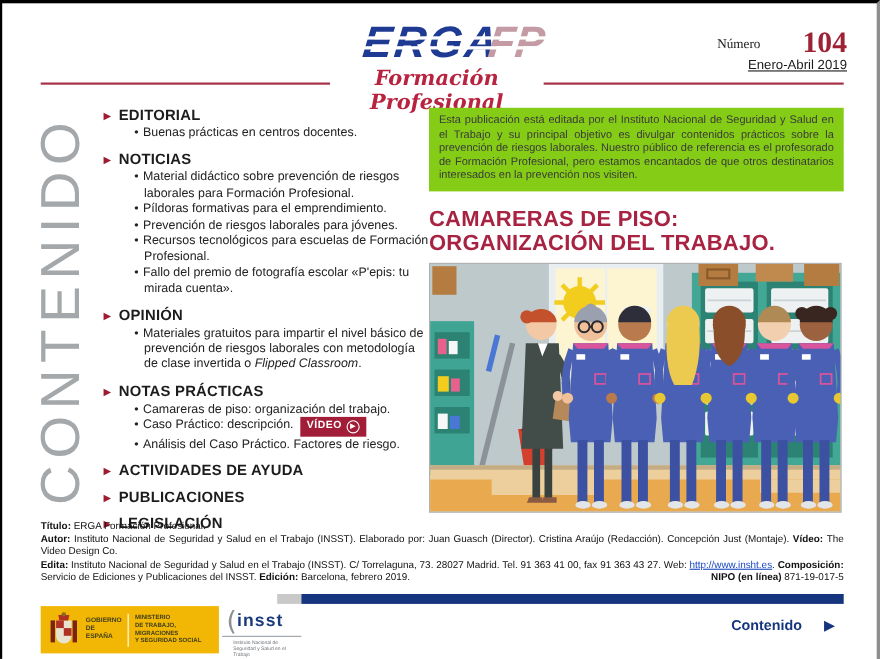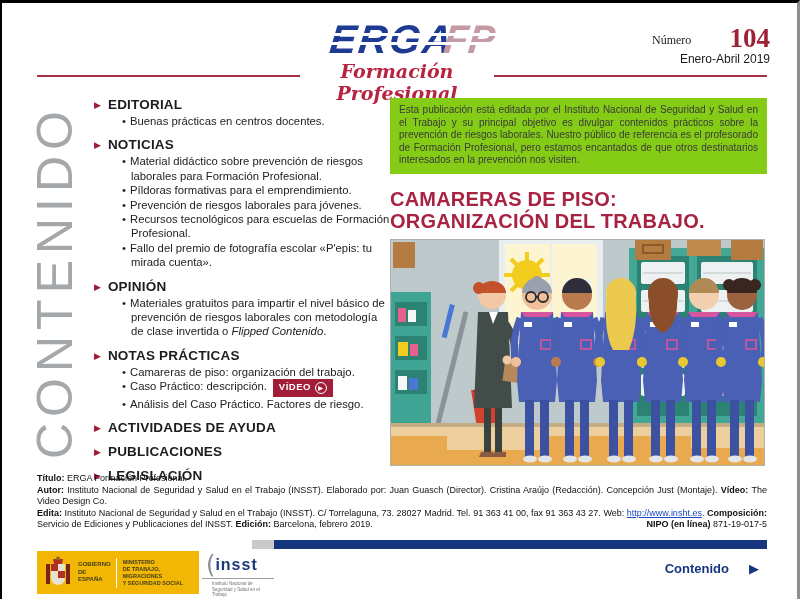--- a/index.html
+++ b/index.html
@@ -14,21 +14,21 @@
            display:inline-block;margin-left:-10px;transform:skewX(-6deg);line-height:40px;}
   .logo .stripe{position:absolute;left:-4px;width:244px;height:2.5px;background:#fff;}
   .stripe1{top:14px;} .stripe2{top:23px;}
   .tagline{position:absolute;left:298px;top:57px;width:194px;text-align:center;
            font-family:"DejaVu Serif",serif;font-style:italic;font-weight:bold;
            font-size:19px;color:#b82440;background:#fff;line-height:22px;}
   .issue{position:absolute;left:650px;top:22px;width:118px;text-align:right;color:#1a1a1a;}
   .issue-row1{display:flex;justify-content:space-between;align-items:flex-end;gap:6px;font-family:Liberation Serif, serif;}
   .issue-label{font-size:12px;padding-bottom:3px;}
   .issue-number{font-size:27px;font-weight:bold;color:#9e2235;line-height:26px;}
-  .issue-period{font-size:12px;margin-top:1px;}
+  .issue-period{font-size:12px;margin-top:1px;text-decoration:underline;}
   .rule{position:absolute;top:72px;height:2px;background:#a53048;}
   .rule-left{left:35px;width:263px;}
   .rule-right{left:492px;width:273px;}
   
   .vertical-title{position:absolute;left:22px;top:92px;width:64px;height:374px;
       writing-mode:vertical-rl;transform:rotate(180deg);
       font-size:50px;letter-spacing:6px;color:#a4a8aa;text-align:center;line-height:62px;}
   
   .toc{position:absolute;left:92px;top:94px;width:296px;}
   .toc-section{margin-bottom:9px;}
@@ -125,21 +125,21 @@
           <li><span class="bullet">•</span><span>Recursos tecnológicos para escuelas de Formación Profesional.</span></li>
           <li><span class="bullet">•</span><span>Fallo del premio de fotografía escolar «P'epis: tu mirada cuenta».</span></li>
         </ul>
       </div>
       <div class="toc-section">
         <div class="toc-title-row">
           <span class="toc-arrow">▶</span>
           <span class="toc-title">OPINIÓN</span>
         </div>
         <ul class="toc-items">
-          <li><span class="bullet">•</span><span>Materiales gratuitos para impartir el nivel básico de prevención de riesgos laborales con metodología de clase invertida o </span><span style="font-style: italic;">Flipped Contenido</span><span>.</span></li>
+          <li><span class="bullet">•</span><span>Materiales gratuitos para impartir el nivel básico de prevención de riesgos laborales con metodología de clase invertida o </span><span style="font-style: italic;">Flipped Classroom</span><span>.</span></li>
         </ul>
       </div>
       <div class="toc-section">
         <div class="toc-title-row">
           <span class="toc-arrow">▶</span>
           <span class="toc-title">NOTAS PRÁCTICAS</span>
         </div>
         <ul class="toc-items">
           <li><span class="bullet">•</span><span>Camareras de piso: organización del trabajo.</span></li>
           <li><span class="bullet">•</span><span>Caso Práctico: descripción.</span><span class="badge">VÍDEO<span class="play-ic">▶</span></span></li>

